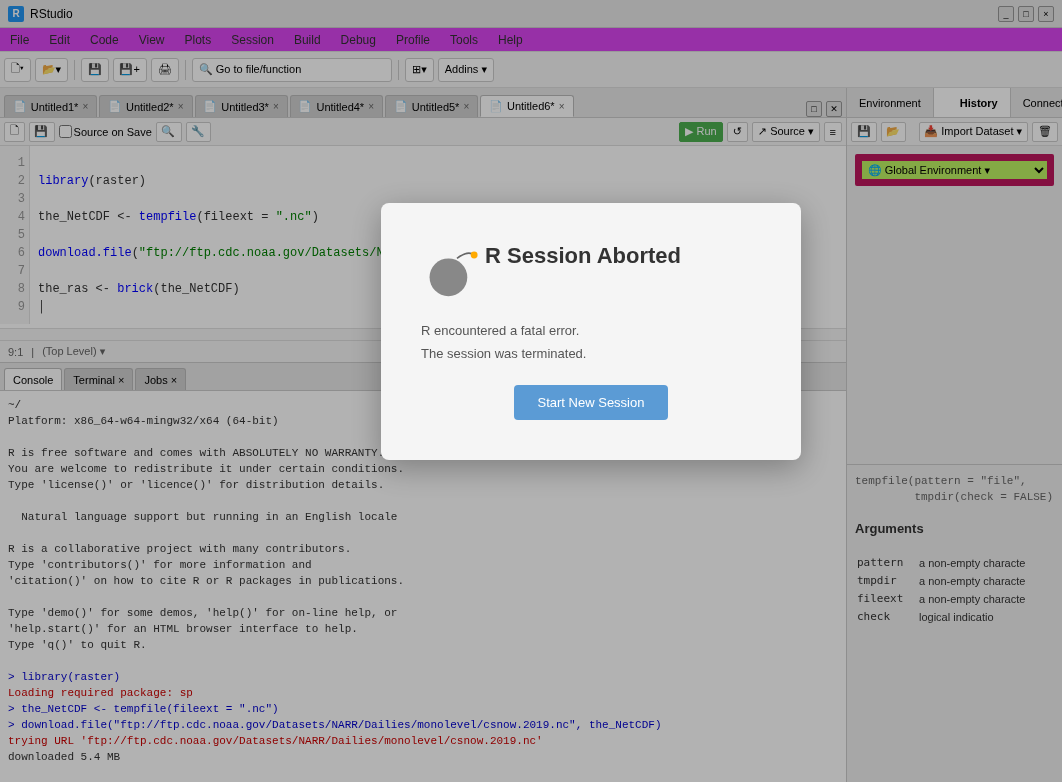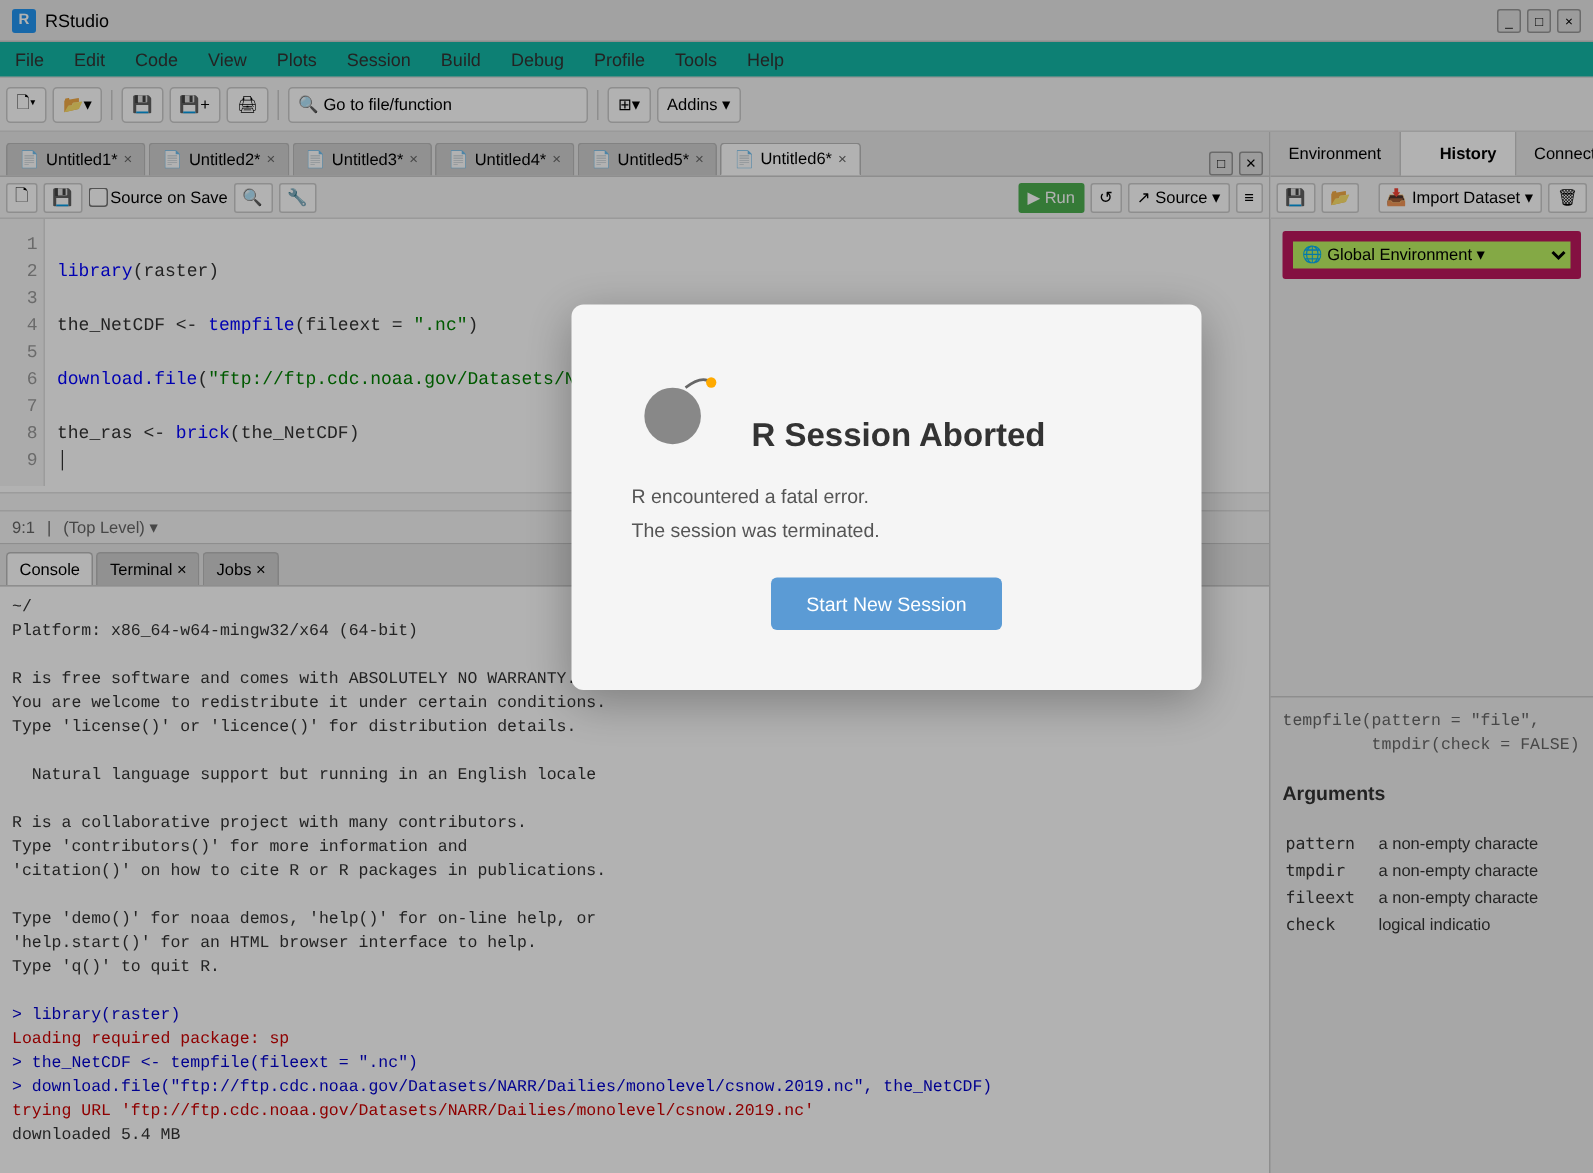--- a/index.html
+++ b/index.html
@@ -2,21 +2,21 @@
 <html><head>
   <meta charset="utf-8">
   <style>
     * { box-sizing: border-box; margin: 0; padding: 0; }
     body { font-family: 'Segoe UI', Arial, sans-serif; font-size: 12px; background: #f0f0f0; overflow: hidden; width: 1062px; height: 782px; }
     
     
     #titlebar { background: #e8e8e8; height: 28px; display: flex; align-items: center; padding: 0 8px; border-bottom: 1px solid #ccc; }
     
     
-    #menubar { background: #14b8a6; height: 24px; display: flex; align-items: flex-end; border-bottom: 1px solid #ddd; }
+    #menubar { background: #d946ef; height: 24px; display: flex; align-items: flex-end; border-bottom: 1px solid #ddd; }
     #menubar .menu-item { padding: 0 10px; font-size: 12px; color: #333; cursor: pointer; height: 100%; display: flex; align-items: center; }
     
     
     #toolbar { background: #f5f5f5; height: 36px; display: flex; align-items: center; padding: 0 4px; border-bottom: 1px solid #ddd; gap: 4px; }
     .toolbar-btn { background: #fff; border: 1px solid #ccc; border-radius: 3px; padding: 2px 6px; font-size: 11px; cursor: pointer; height: 24px; display: flex; align-items: center; gap: 3px; }
     .toolbar-sep { width: 1px; height: 20px; background: #ccc; margin: 0 2px; }
     
     
     #main { display: flex; height: calc(782px - 88px); }
     
@@ -66,21 +66,21 @@
     #right-content { flex: 1; padding: 8px; overflow: auto; font-size: 11px; }
     .env-select { width: 100%; border: 7px solid #be185d; border-radius: 2px; padding: 2px; font-size: 11px; background: #bef264; }
     
     
     #help-content { flex: 1; overflow: auto; padding: 8px; font-size: 11px; color: #333; line-height: 16px; border-top: 1px solid #ccc; }
     .help-code { font-family: 'Courier New', monospace; color: #666; }
     
     
     #modal-overlay { position: fixed; top: 0; left: 0; width: 1062px; height: 782px; background: rgba(0,0,0,0.3); display: flex; align-items: center; justify-content: center; z-index: 1000; }
     #modal { background: #f5f5f5; border-radius: 8px; padding: 40px; width: 420px; box-shadow: 0 8px 32px rgba(0,0,0,0.3); position: relative; top: -60px; left: 60px; }
-    #modal-header { display: flex; align-items: flex-end; gap: 20px; margin-bottom: 20px; }
+    #modal-header { display: flex; align-items: flex-start; gap: 4px; margin-bottom: 20px; }
     .bomb-icon { width: 60px; height: 60px; position: relative; display: flex; align-items: center; justify-content: center; }
     #modal-title { font-size: 22px; font-weight: bold; color: #333; }
     #modal-body { margin-bottom: 24px; }
     #modal-body p { margin-bottom: 8px; color: #555; font-size: 13px; }
     #modal-btn { background: #5b9bd5; color: #fff; border: none; border-radius: 4px; padding: 10px 24px; font-size: 13px; cursor: pointer; display: block; margin: 0 auto; }
     
     .maximize-btn { margin-left: auto; display: flex; gap: 4px; }
     .win-btn { width: 16px; height: 16px; border: 1px solid #999; background: #e0e0e0; border-radius: 2px; cursor: pointer; font-size: 9px; display: flex; align-items: center; justify-content: center; }
   </style>
 </head>
@@ -229,21 +229,21 @@
         <div>R is free software and comes with ABSOLUTELY NO WARRANTY.</div>
         <div>You are welcome to redistribute it under certain conditions.</div>
         <div>Type 'license()' or 'licence()' for distribution details.</div>
         <div>&nbsp;</div>
         <div>&nbsp; Natural language support but running in an English locale</div>
         <div>&nbsp;</div>
         <div>R is a collaborative project with many contributors.</div>
         <div>Type 'contributors()' for more information and</div>
         <div>'citation()' on how to cite R or R packages in publications.</div>
         <div>&nbsp;</div>
-        <div>Type 'demo()' for noaa demos, 'help()' for on-line help, or</div>
+        <div>Type 'demo()' for some demos, 'help()' for on-line help, or</div>
         <div>'help.start()' for an HTML browser interface to help.</div>
         <div>Type 'q()' to quit R.</div>
         <div>&nbsp;</div>
         <div class="console-blue">&gt; library(raster)</div>
         <div class="console-red">Loading required package: sp</div>
         <div class="console-blue">&gt; the_NetCDF &lt;- tempfile(fileext = ".nc")</div>
         <div class="console-blue">&gt; download.file("ftp://ftp.cdc.noaa.gov/Datasets/NARR/Dailies/monolevel/csnow.2019.nc", the_NetCDF)</div>
         <div class="console-red">trying URL 'ftp://ftp.cdc.noaa.gov/Datasets/NARR/Dailies/monolevel/csnow.2019.nc'</div>
         <div>downloaded 5.4 MB</div>
         <div>&nbsp;</div>

